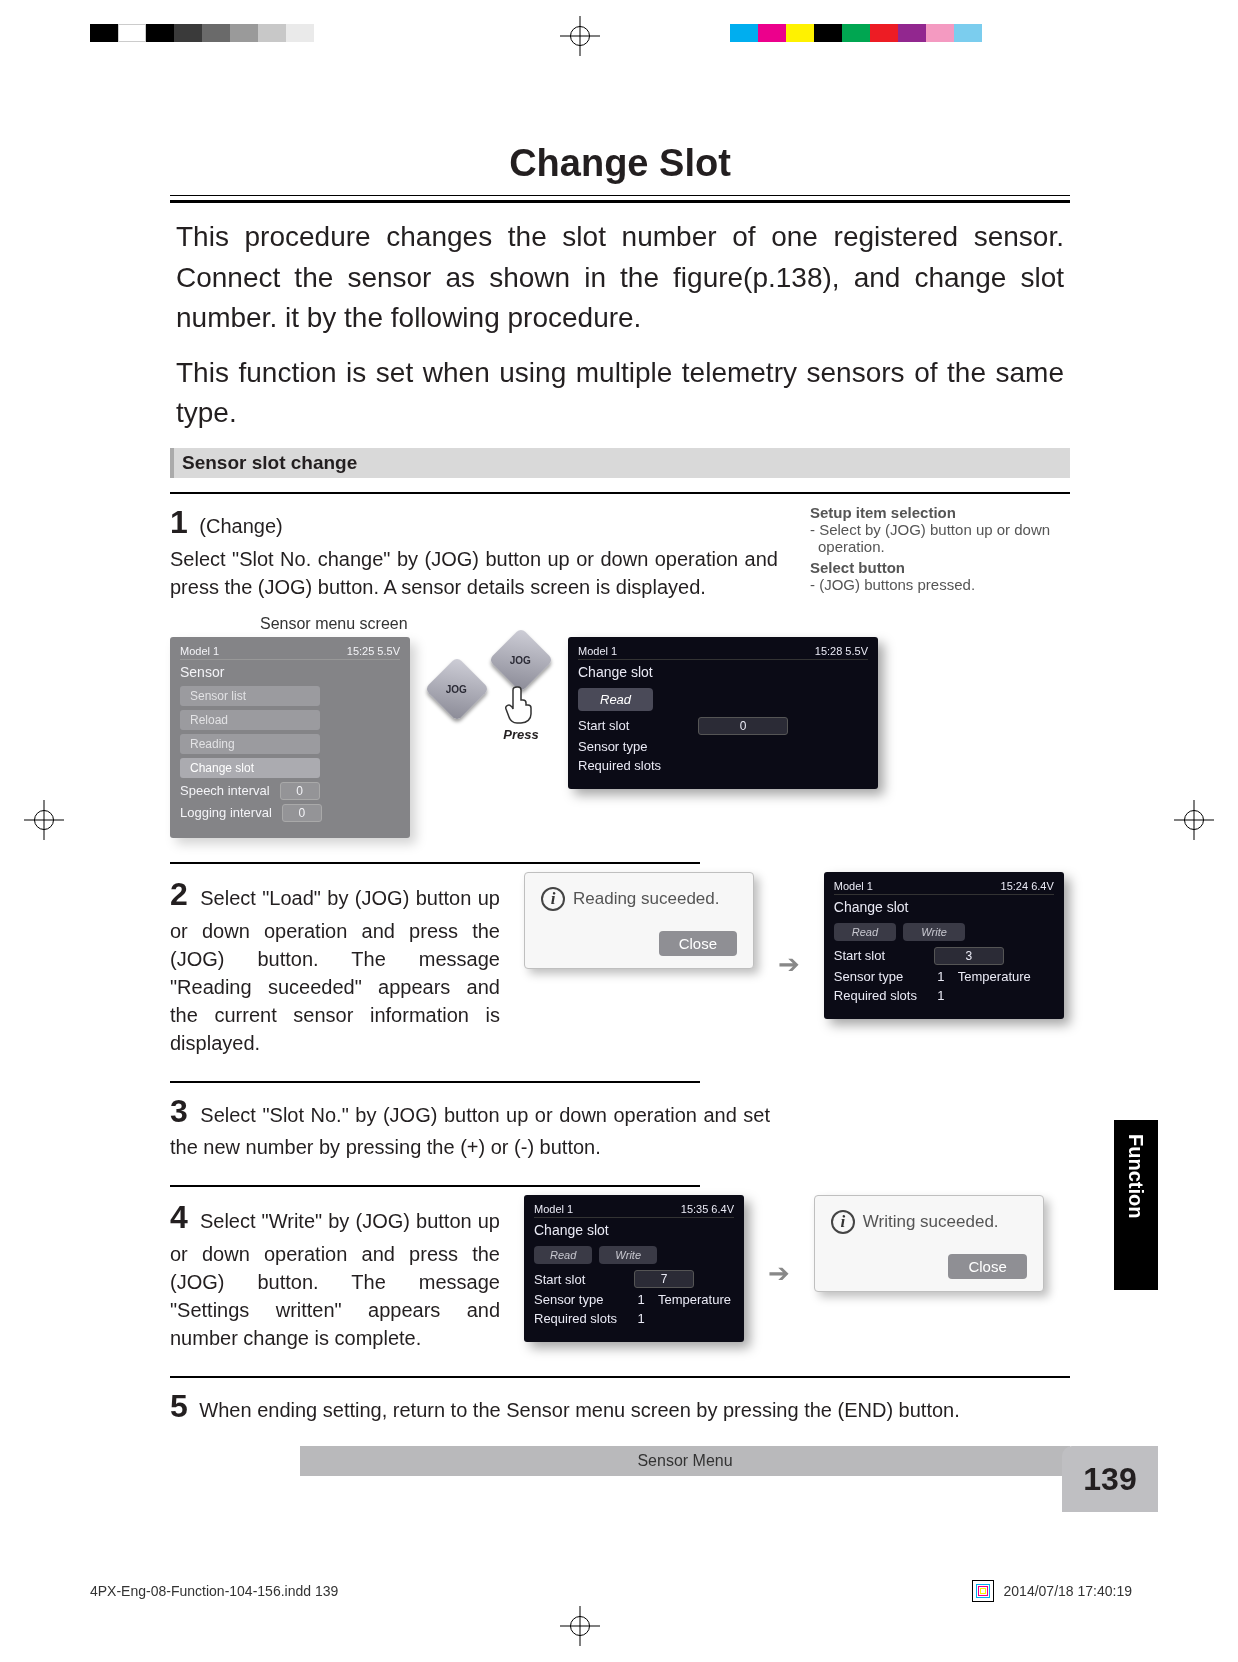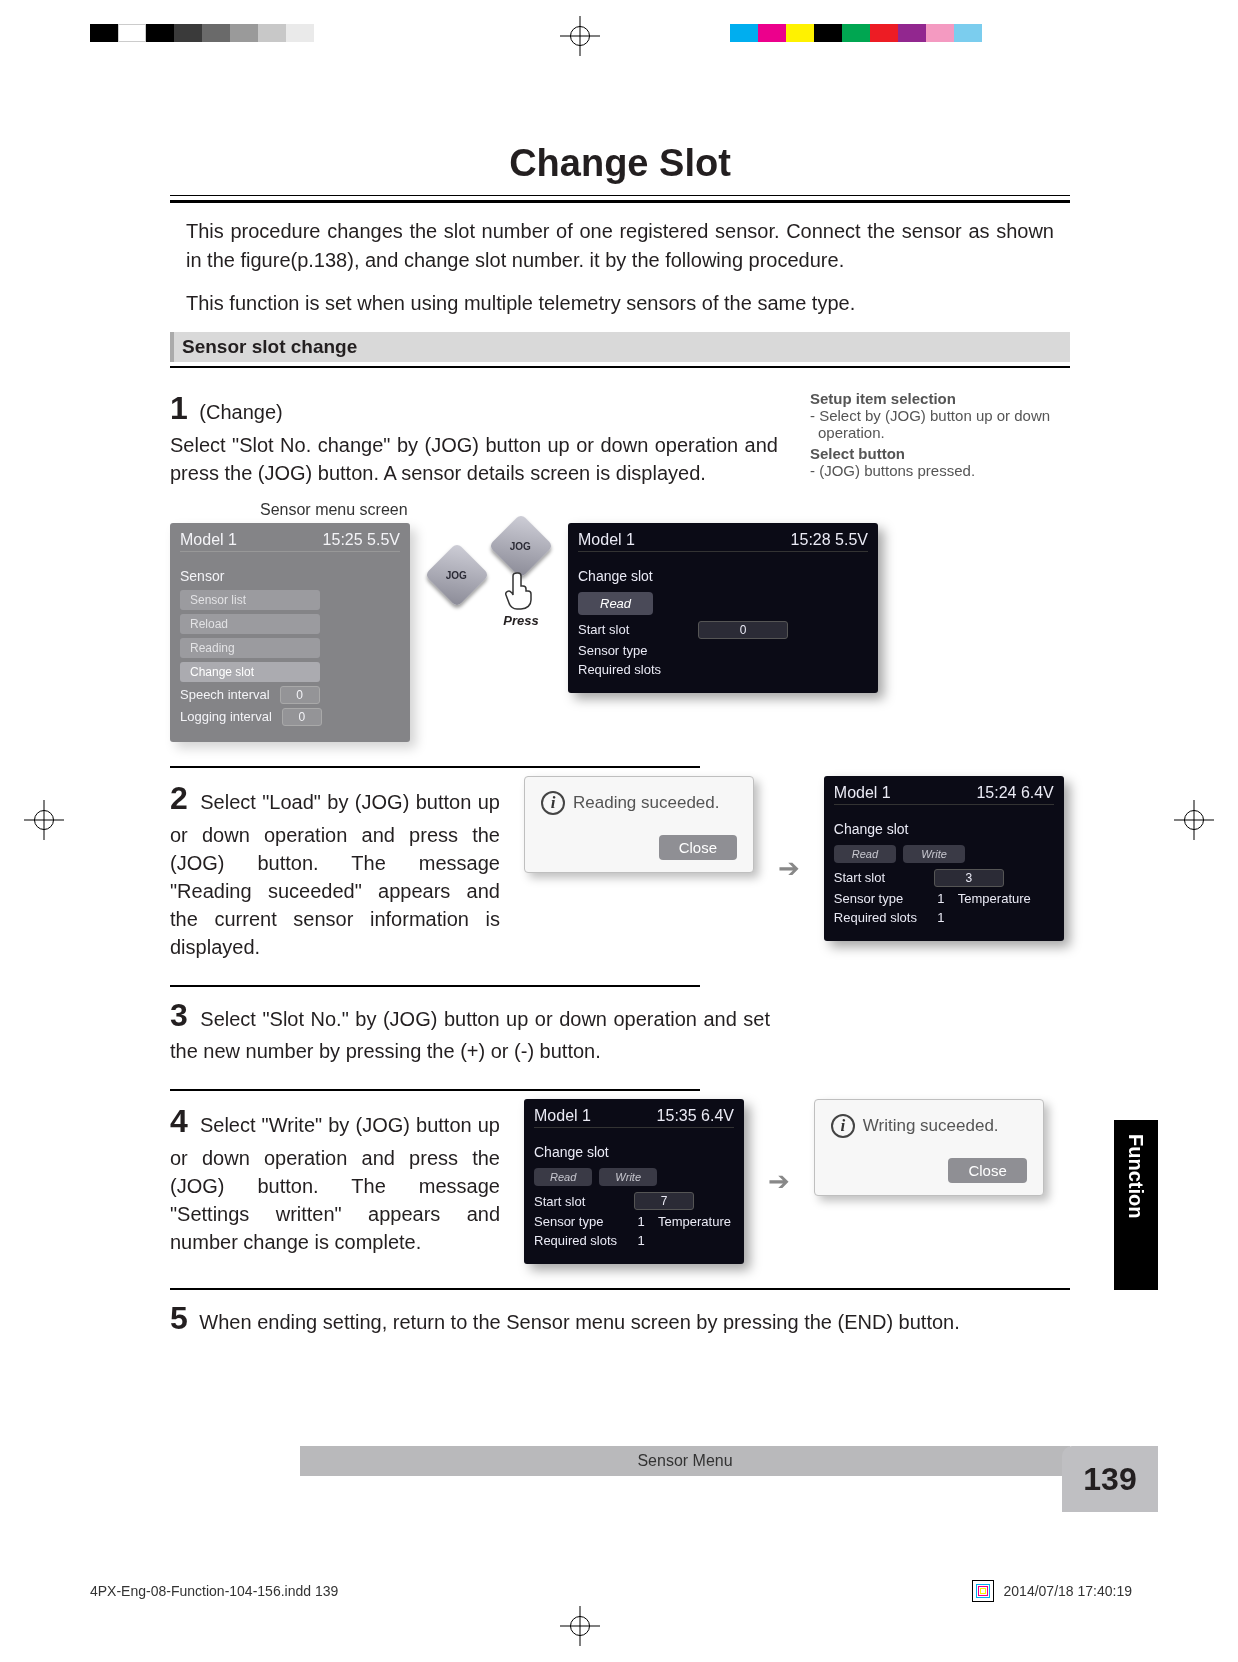--- a/index.html
+++ b/index.html
@@ -26,42 +26,42 @@
   .regmark::before, .regmark::after { content:""; position:absolute; background:#000; }
   .regmark::before { left:50%; top:0; width:1px; height:100%; transform:translateX(-0.5px);}
   .regmark::after { top:50%; left:0; height:1px; width:100%; transform:translateY(-0.5px);}
   .regmark .circ { position:absolute; left:50%; top:50%; width:20px; height:20px; border:1px solid #000; border-radius:50%; transform:translate(-50%,-50%);}
   .content {
     position:absolute;
     left:170px; top:142px; width:900px;
   }
   h1.title { text-align:center; font-size:38px; font-weight:bold; margin:0 0 10px; color:#231f20;}
   .thickrule { border-top:1px solid #000; border-bottom:3px solid #000; height:8px; margin-bottom:14px;}
-  .intro { font-size:20px; line-height:1.45; text-align:justify; margin:0 16px 14px;}
+  .intro { font-size:28px; line-height:1.45; text-align:justify; margin:0 6px 14px;}
   .sechead { background:#d9d9d9; font-weight:bold; padding:4px 8px; font-size:19px; border-left:4px solid #aaa; margin-top:10px;}
-  .steprow { display:flex; gap:32px; border-top:1px solid #000; padding-top:18px; margin-top:4px;}
+  .steprow { display:flex; gap:32px; border-top:1px solid #000; padding-top:6px; margin-top:14px;}
   .steprow.first { border-top:2px solid #000;}
   .stepcol { flex:1; }
   .stepnum { font-size:32px; font-weight:bold; display:inline-block; margin-right:6px;}
   .steptxt { font-size:20px; text-align:justify; line-height:1.4;}
   .rightnotes { width:260px; font-size:15px; color:#555; }
   .rightnotes .nh { font-weight:bold; color:#555; margin-top:4px;}
   .rightnotes .nv { margin-left:8px; text-indent:-8px; }
   .caption { font-size:16px; text-align:center; margin:14px 0 4px; color:#333;}
   .figrow { display:flex; gap:24px; align-items:flex-start; margin-bottom:24px;}
   .lcd {
     background:#0b0b16;
     color:#eaeaf5;
     font-family: Arial, sans-serif;
     font-size:13px;
     border-radius:3px;
     box-shadow: 6px 6px 12px rgba(0,0,0,.35);
     padding:8px 10px 12px;
   }
-  .lcd .hdr { display:flex; justify-content:space-between; font-size:16px; border-bottom:1px solid #333; padding-bottom:2px; margin-bottom:16px;}
+  .lcd .hdr { display:flex; justify-content:space-between; font-size:11px; border-bottom:1px solid #333; padding-bottom:2px; margin-bottom:4px;}
   .lcd .sub { font-size:14px; margin-bottom:6px;}
   .lcd .btn {
     display:inline-block; background:#4a4a58; color:#fff; border-radius:4px;
     padding:4px 22px; font-size:13px; margin:2px 4px 2px 0;font-style:italic;
   }
   .lcd .btn.dim { background:#3a3a46; color:#c8c8d0;}
   .lcd .row { display:flex; align-items:center; gap:10px; margin:4px 0; font-size:13px;}
   .lcd .fld { background:#2b2b36; border:1px solid #555; border-radius:3px; padding:1px 0; width:90px; text-align:center; font-size:12px;}
   .lcd.faded { opacity:.5; filter:grayscale(.4);}
   .lcd .menuitem { background:#3a3a46; border-radius:3px; padding:3px 10px; margin:4px 0; width:140px; font-size:12px; color:#c8c8d0;}

